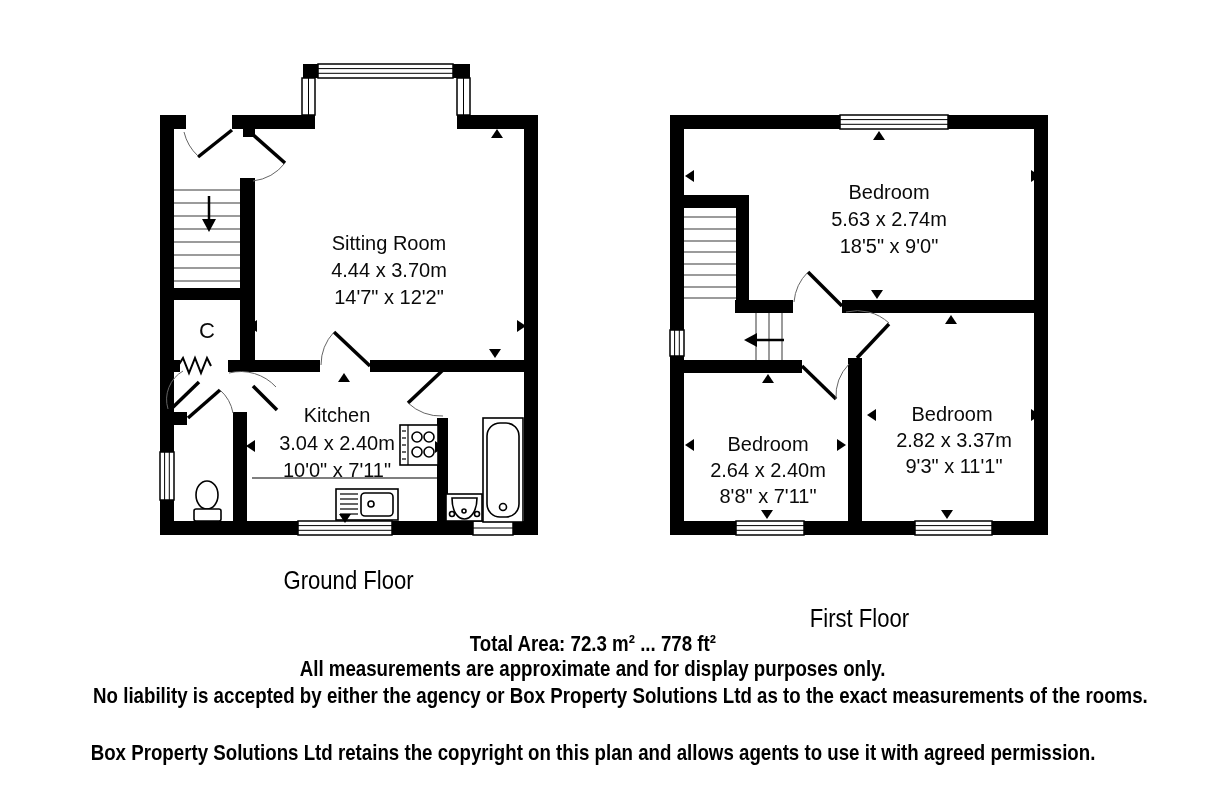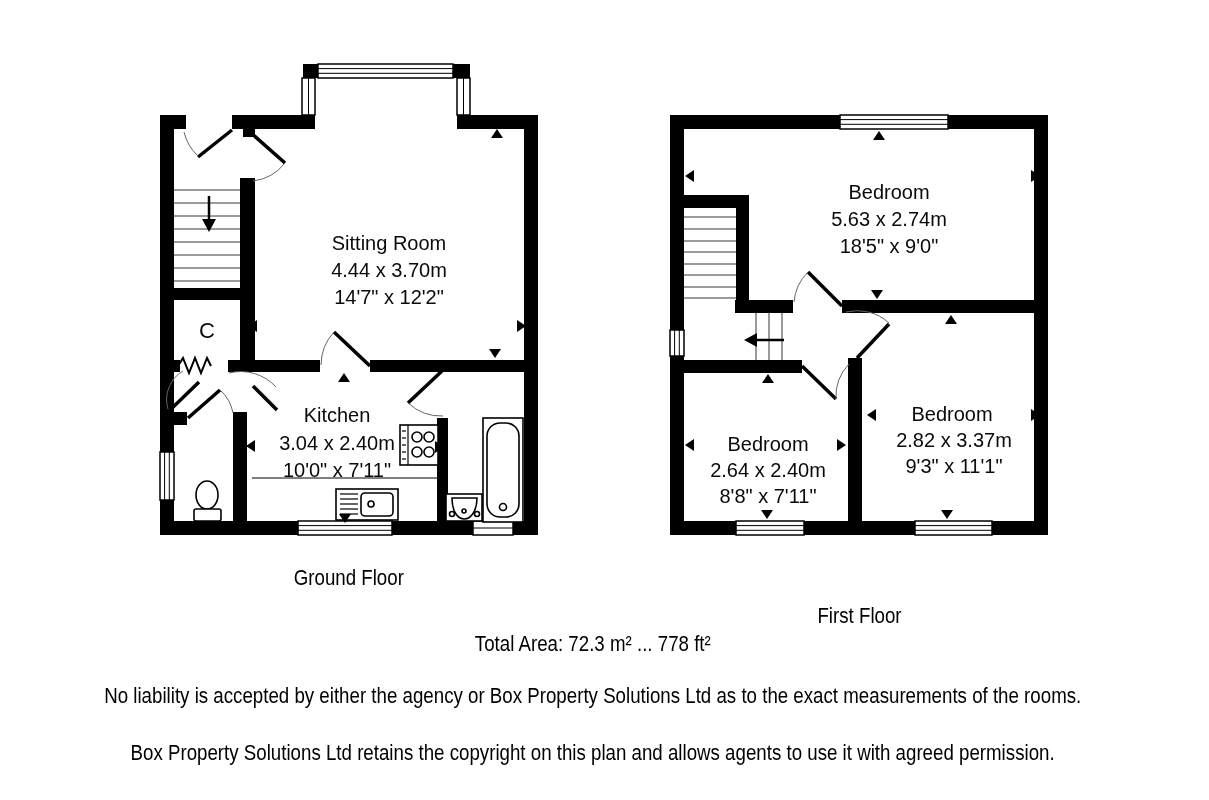--- a/index.html
+++ b/index.html
@@ -12,22 +12,22 @@
   .tread{stroke:#7a7a7a;stroke-width:1.5;}
   .leaf{stroke:#000000;stroke-width:3.5;}
   .arc{fill:none;stroke:#666666;stroke-width:1;}
   .fix{fill:#ffffff;stroke:#000000;stroke-width:1.6;}
   .fixline{stroke:#000000;stroke-width:1.2;}
   .tri{fill:#000000;}
   .lbl{font-family:"Liberation Sans", sans-serif;font-size:20px;fill:#0a0a0a;text-anchor:middle;}
   .lblC{font-family:"Liberation Sans", sans-serif;font-size:22px;fill:#0a0a0a;text-anchor:middle;}
   .caption{position:absolute;text-align:center;font-size:22px;white-space:nowrap;}
   .cond{display:inline-block;transform:scaleX(0.85);transform-origin:center center;}
-  .floor-caption{position:absolute;top:565px;text-align:center;font-size:22px;}
-  .footer-line{left:0;width:1186px;}
+  .floor-caption{position:absolute;top:565px;text-align:center;font-size:26px;}
+  .footer-line{left:0;width:1186px;font-weight:bold;}
 </style>
 </head>
 <body>
 
 <div class="page">
 
 <svg width="1209" height="800" viewBox="0 0 1209 800">
 
   <g>
 
@@ -288,20 +288,23 @@
   <div class="floor-caption" style="left:160px;width:378px;">
     <span class="cond">Ground Floor</span>
   </div>
   <div class="floor-caption" style="left:670px;width:378px;margin-top:38px;">
     <span class="cond">First Floor</span>
   </div>
 
   <div class="caption footer-line" style="top:631px;">
     <span class="cond">Total Area: 72.3 m² ... 778 ft²</span>
   </div>
+  <div class="caption footer-line" style="top:656px;">
+    <span class="cond">All measurements are approximate and for display purposes only.</span>
+  </div>
   <div class="caption footer-line" style="top:683px;text-align:center;">
     <span class="cond">No liability is accepted by either the agency or Box Property Solutions Ltd as to the exact measurements of the rooms.</span>
   </div>
   <div class="caption footer-line" style="top:740px;">
     <span class="cond">Box Property Solutions Ltd retains the copyright on this plan and allows agents to use it with agreed permission.</span>
   </div>
 
 </div>
 
 </body></html>

